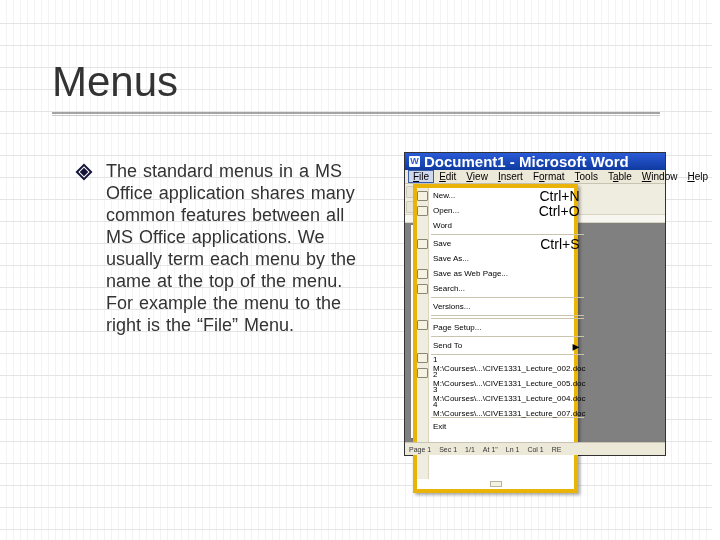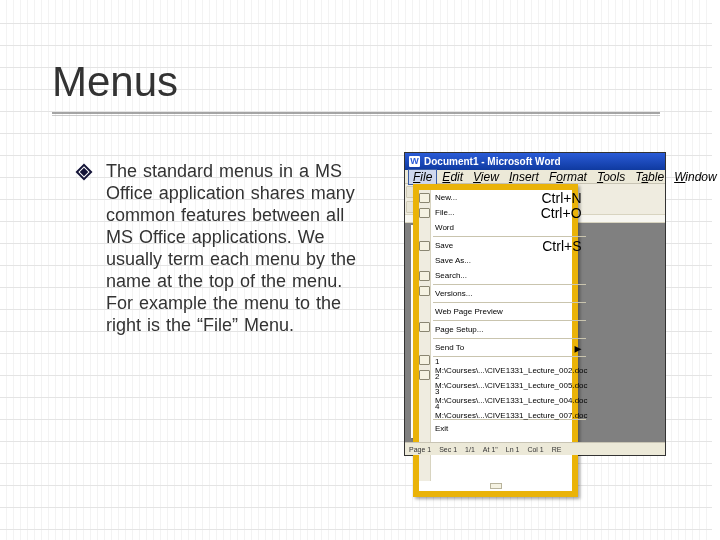--- a/index.html
+++ b/index.html
@@ -18,33 +18,33 @@
   .bullet-row { display: flex; gap: 16px; }
   .bullet-glyph { width: 12px; height: 12px; margin-top: 6px; flex-shrink: 0; position: relative; }
   .bullet-glyph::before { content: ""; position: absolute; inset: 0; transform: rotate(45deg); border: 2px solid #141438; }
   .bullet-glyph::after { content: ""; position: absolute; inset: 3px; transform: rotate(45deg); background: #141438; }
   .body-text { font-size: 18px; line-height: 22px; color: #333; word-spacing: 1px; }
 
   
   .shot { position: absolute; left: 404px; top: 152px; width: 262px; height: 304px; background: #fff; border: 1px solid #333; font-family: Tahoma, Arial, sans-serif; }
   .titlebar { height: 17px; background: linear-gradient(#2a5bd7,#0f3aa0); display: flex; align-items: center; padding: 0 4px; gap: 4px; }
   .titlebar .wicon { width: 11px; height: 11px; background: #fff; color: #2a5bd7; font-size: 9px; line-height: 11px; text-align: center; font-weight: bold; border-radius: 1px; }
-  .titlebar .wtitle { color: #fff; font-size: 10px; font-weight: bold; }
+  .titlebar .wtitle { color: #fff; font-size: 15px; font-weight: bold; }
   .menubar { height: 14px; background: #ece9d8; display: flex; align-items: center; padding-left: 3px; gap: 0; border-bottom: 1px solid #c8c4b4; }
-  .menubar span { font-size: 12px; color: #000; padding: 0 5px; font-style: italic; }
+  .menubar span { font-size: 10px; color: #000; padding: 0 5px; }
   .menubar span u { text-decoration: underline; }
   .menubar .sel { background: #cfd8ee; border: 1px solid #3b5ea6; padding: 0 4px; }
   .toolbars { height: 30px; background: #efece0; display: flex; flex-direction: column; }
   .tb-row { flex: 1; display: flex; align-items: center; gap: 1px; padding: 0 1px; }
   .tb-btn { width: 13px; height: 12px; background: #e8e5d6; border: 1px solid #cfcab6; border-radius: 1px; }
   .tb-sep { width: 1px; height: 12px; background: #c9c4ae; margin: 0 1px; }
   .rulerbar { height: 9px; background: #f7f6f0; border-top: 1px solid #d8d4c0; border-bottom: 1px solid #d8d4c0; }
   .docarea { position: absolute; left: 0; right: 0; top: 70px; bottom: 13px; background: #808080; }
   .page { position: absolute; left: 6px; top: 2px; width: 40px; bottom: 4px; background: #fff; box-shadow: 1px 1px 2px rgba(0,0,0,.35); }
-  .dropdown { position: absolute; left: 8px; top: 31px; width: 165px; background: #fff; border: 6px solid #eab308; box-shadow: 2px 2px 3px rgba(0,0,0,.35); }
+  .dropdown { position: absolute; left: 8px; top: 31px; width: 165px; background: #fff; border: 4px solid #eab308; box-shadow: 2px 2px 3px rgba(0,0,0,.35); }
   .dd-body { display: flex; }
   .dd-gutter { width: 20px; background: #efece0; border-right: 1px solid #d8d4c0; display: flex; flex-direction: column; }
   .dd-items { flex: 1; display: flex; flex-direction: column; }
   .dd-item { height: 15px; display: flex; align-items: center; font-size: 8px; color: #000; padding-left: 4px; position: relative; }
   .dd-item .short { position: absolute; right: 6px; font-size: 14px; color: #000; }
   .dd-sep { height: 1px; background: #c9c4ae; margin: 1px 2px; }
   .dd-gicon { height: 15px; display: flex; align-items: center; justify-content: center; }
   .gi { width: 11px; height: 10px; border: 1px solid #8a8672; background: #f5f2e2; border-radius: 1px; }
   .gi.blank { border: none; background: transparent; }
   .chev { width: 12px; height: 6px; margin: 2px auto; border: 1px solid #b8b39c; background: #f5f2e2; }
@@ -175,45 +175,45 @@
             <div class="dd-gicon">
               <div class="gi blank"></div>
             </div>
           </div>
         <div class="dd-items" id="dd-items">
             <div class="dd-item">
               <span>New...</span>
               <span class="short">Ctrl+N</span>
             </div>
             <div class="dd-item">
-              <span>File...</span>
+              <span>Open...</span>
               <span class="short">Ctrl+O</span>
             </div>
             <div class="dd-item">
               <span>Word</span>
             </div>
             <div class="dd-sep"></div>
             <div class="dd-item">
               <span>Save</span>
               <span class="short">Ctrl+S</span>
             </div>
             <div class="dd-item">
               <span>Save As...</span>
             </div>
             <div class="dd-item">
+              <span>Save as Web Page...</span>
+            </div>
+            <div class="dd-item">
               <span>Search...</span>
             </div>
             <div class="dd-sep"></div>
             <div class="dd-item">
               <span>Versions...</span>
             </div>
             <div class="dd-sep"></div>
-            <div class="dd-item">
-              <span>Web Page Preview</span>
-            </div>
             <div class="dd-sep"></div>
             <div class="dd-item">
               <span>Page Setup...</span>
             </div>
             <div class="dd-sep"></div>
             <div class="dd-item">
               <span>Send To</span>
               <span class="short">▸</span>
             </div>
             <div class="dd-sep"></div>

